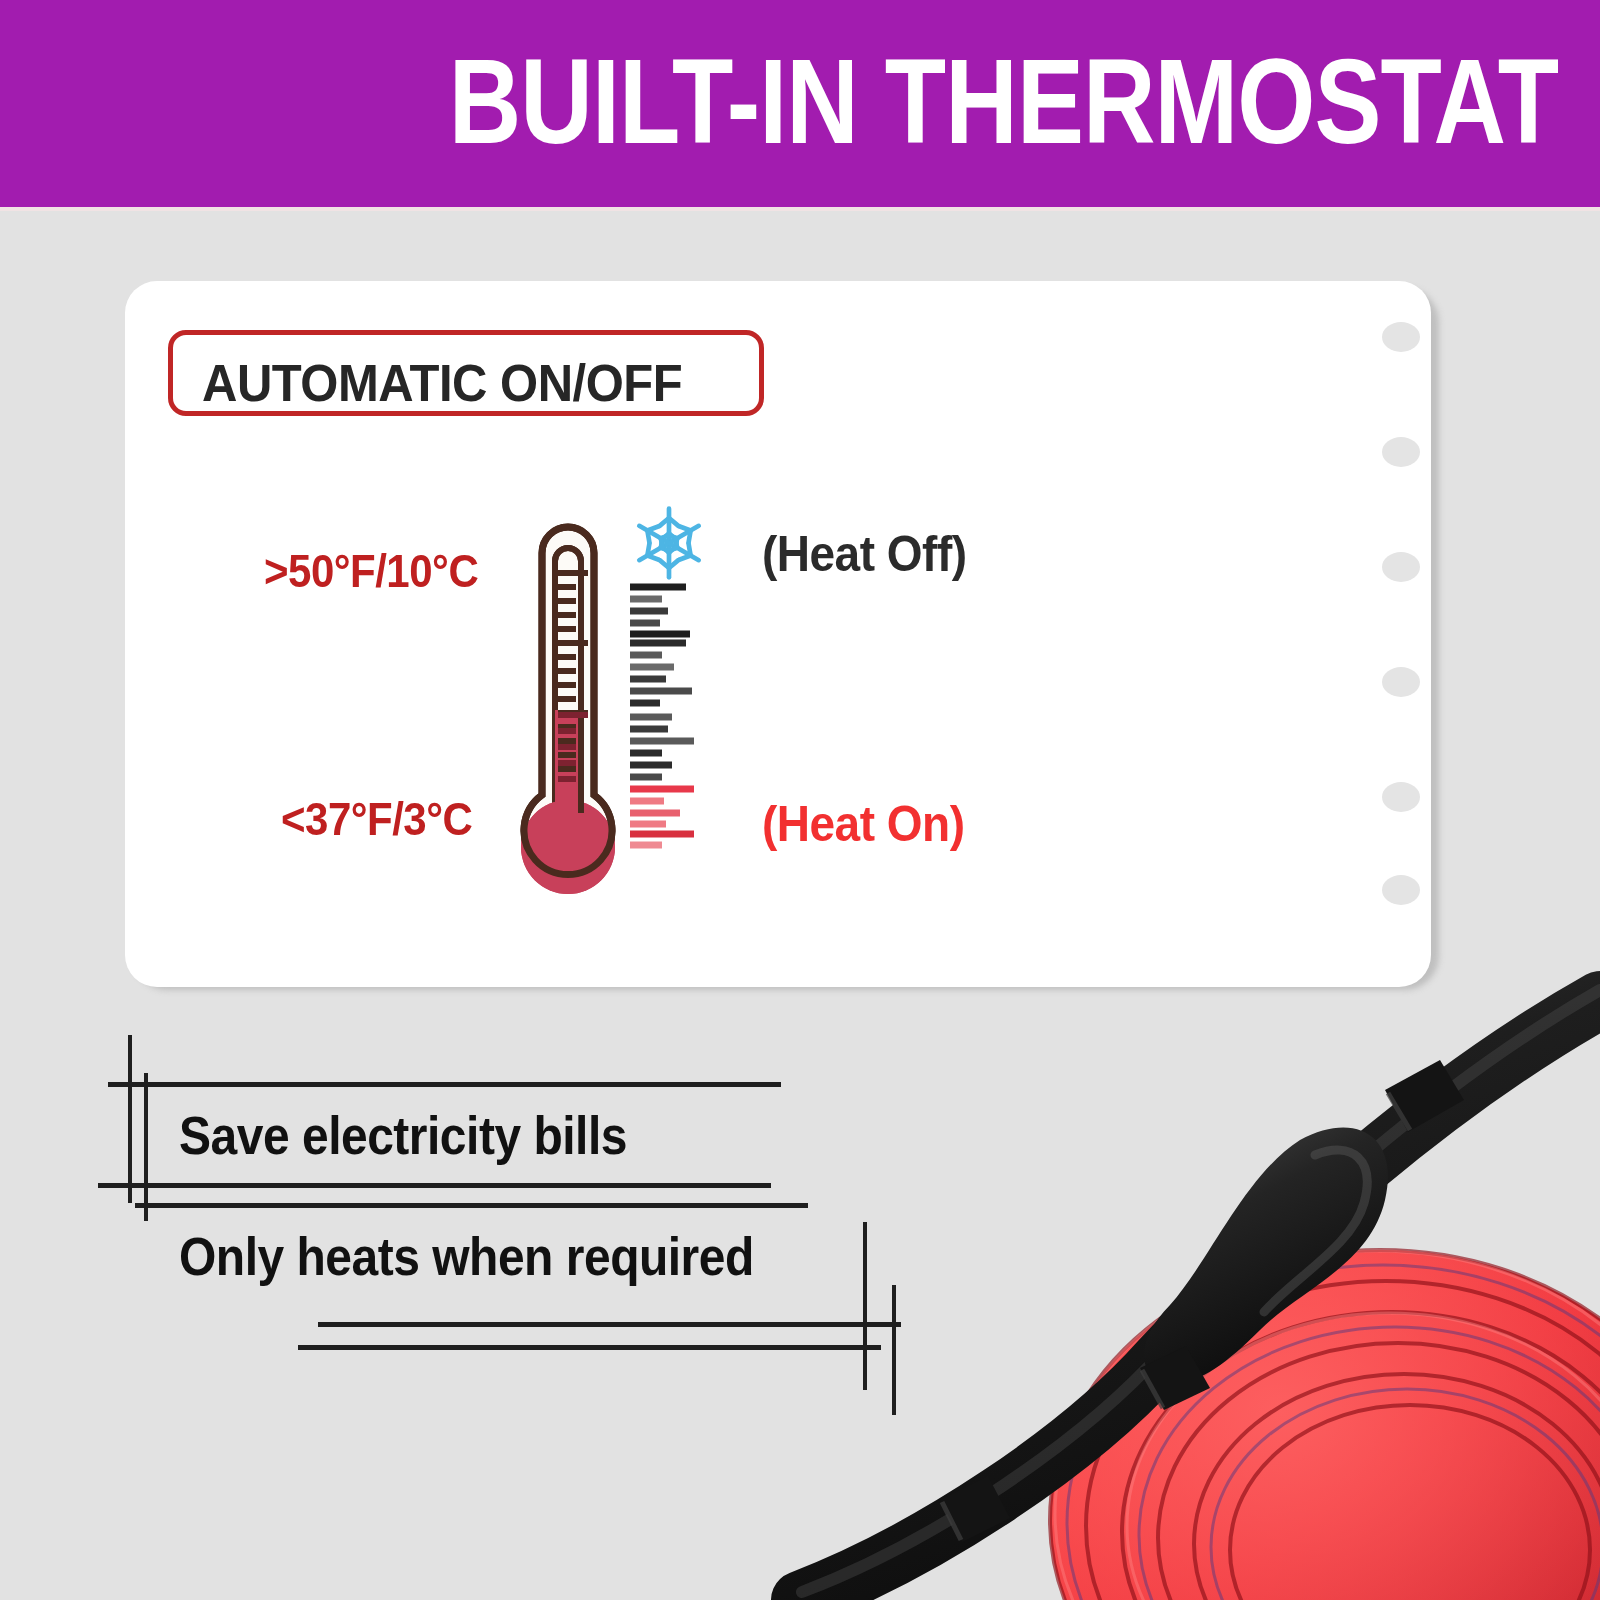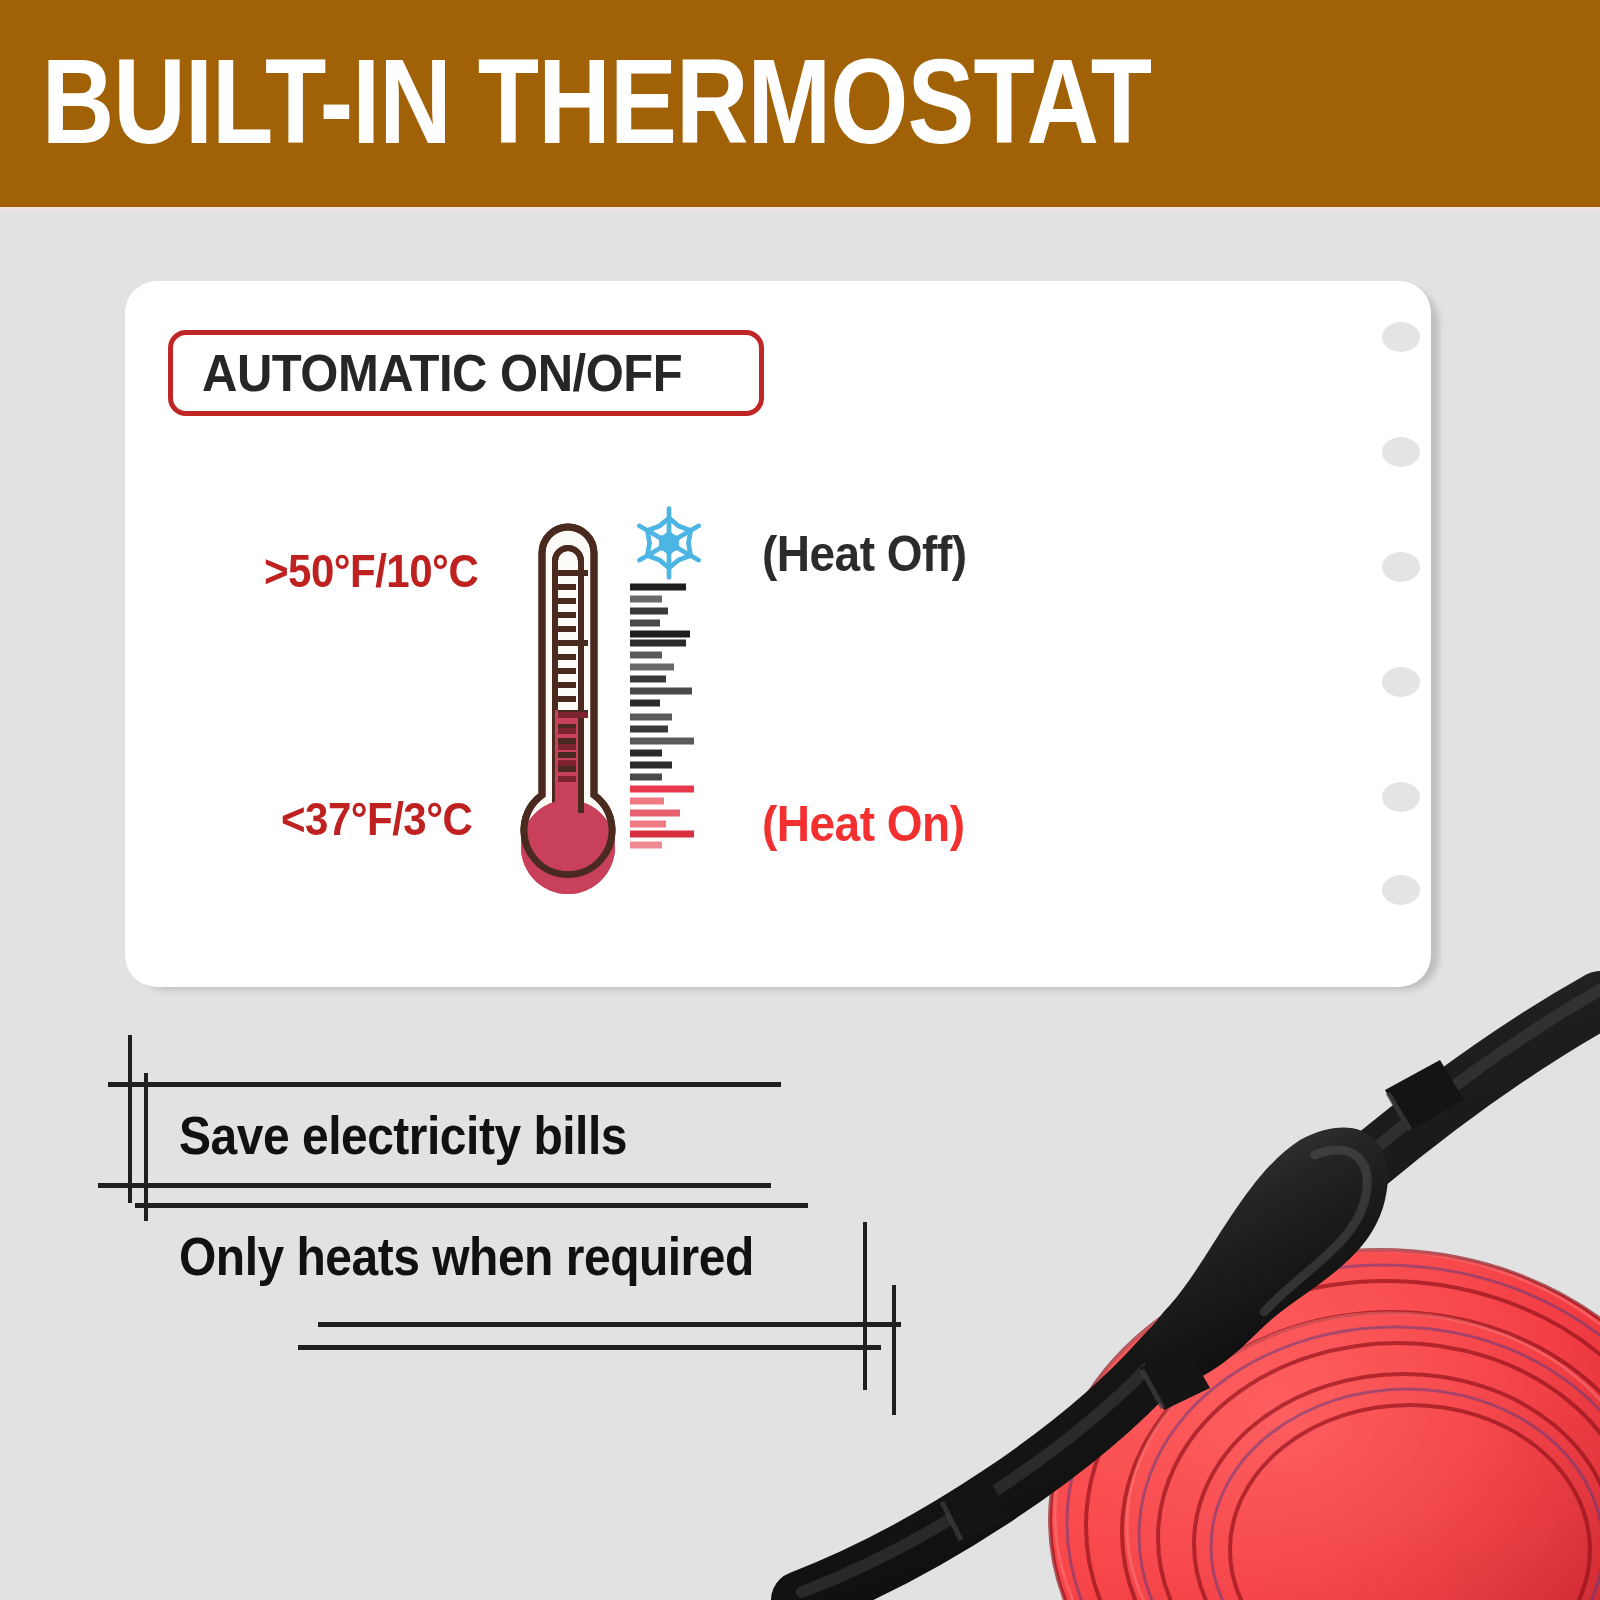--- a/index.html
+++ b/index.html
@@ -14,24 +14,24 @@
     overflow: hidden;
     position: relative;
   }
 
   
   .banner {
     position: absolute;
     left: 0; top: 0;
     width: 1600px;
     height: 207px;
-    background: #a16207;
+    background: #a21caf;
     display: flex;
     align-items: center;
-    justify-content: flex-start;
+    justify-content: flex-end;
     overflow: hidden;
   }
   .banner-title {
     color: #ffffff;
     font-family: "Liberation Sans", sans-serif;
     font-weight: bold;
     font-size: 108px;
     line-height: 1;
     letter-spacing: -1px;
     transform: scaleX(0.93) scaleY(1.12);
@@ -78,21 +78,21 @@
   
   .badge {
     position: absolute;
     left: 168px; top: 330px;
     width: 596px;
     height: 86px;
     border: 5px solid #c02626;
     border-radius: 18px;
     box-sizing: border-box;
     display: flex;
-    align-items: center;
+    align-items: flex-end;
   }
   .badge-text {
     color: #262626;
     font-weight: bold;
     font-size: 49px;
     letter-spacing: -0.5px;
     margin-left: 29px;
     transform: scaleY(1.07);
     white-space: nowrap;
   }

